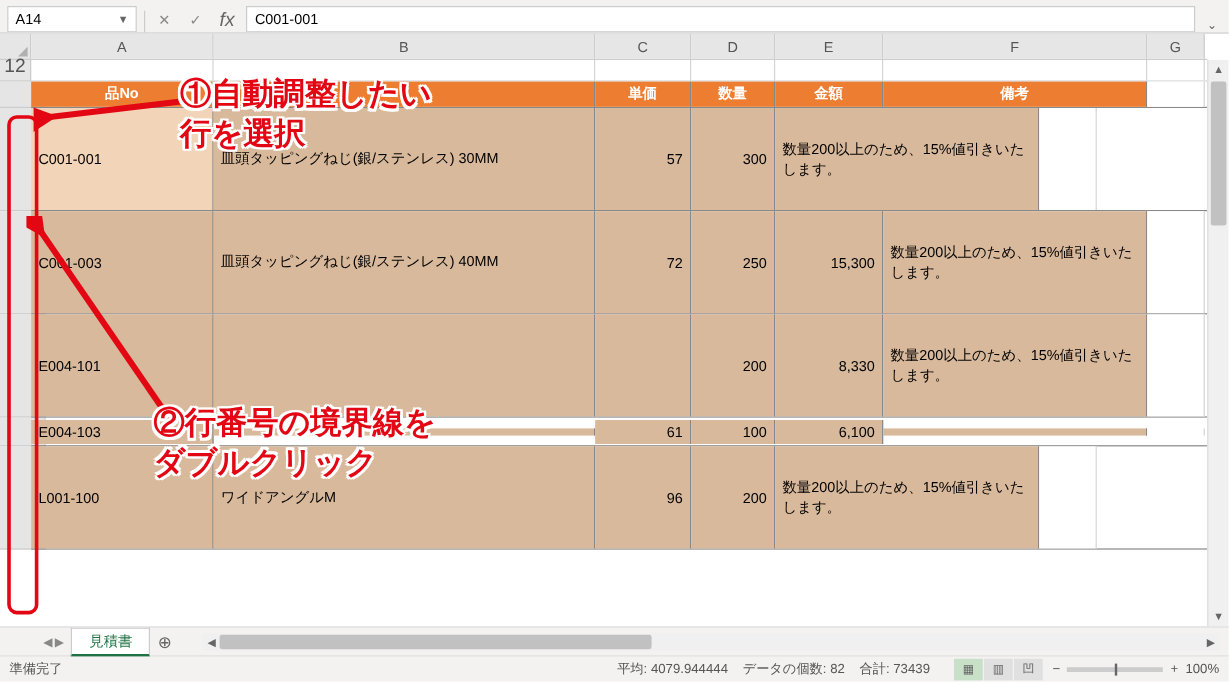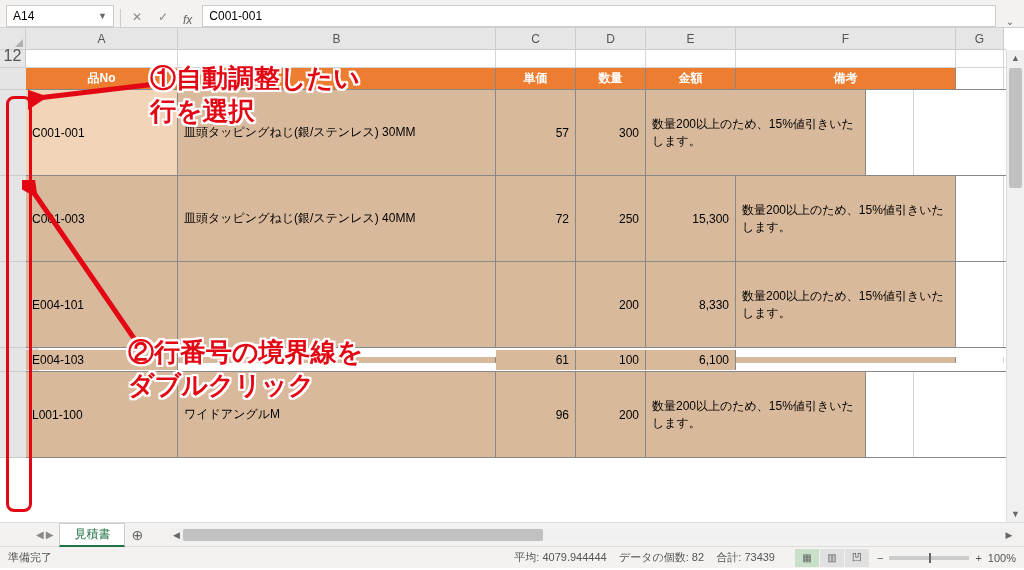--- a/index.html
+++ b/index.html
@@ -3,21 +3,21 @@
 <meta charset="utf-8">
 <style>
 * { margin: 0; padding: 0; box-sizing: border-box; font-family: "Meiryo", "Yu Gothic", sans-serif; }
 body { background: #fff; width: 1024px; height: 570px; overflow: hidden; position: relative; }
 
 .namebox-row { display: flex; align-items: flex-end; height: 28px; border-bottom: 1px solid #d0d0d0; background: #f3f2f1; padding: 0 6px; gap: 6px; }
 .namebox { width: 108px; height: 22px; border: 1px solid #ccc; background: #fff; display: flex; align-items: center; padding: 0 6px; font-size: 12px; justify-content: space-between; }
 .dropdown-arrow { font-size: 9px; color: #666; }
 .separator { width: 1px; height: 18px; background: #ccc; }
 .fx-btn { width: 20px; height: 20px; color: #888; font-size: 12px; display: flex; align-items: center; justify-content: center; }
-.fx-label { font-style: italic; font-size: 12px; color: #666; padding: 0 4px; }
+.fx-label { font-style: italic; font-size: 16px; color: #666; padding: 0 4px; }
 .formula-bar { flex: 1; height: 22px; border: 1px solid #ccc; background: #fff; padding: 0 6px; font-size: 12px; display: flex; align-items: center; }
 .expand-btn { width: 16px; color: #666; font-size: 10px; text-align: center; }
 
 .grid-area { position: relative; height: 494px; overflow: hidden; }
 .corner { position: absolute; left: 0; top: 0; width: 26px; height: 22px; background: #e6e6e6; border-right: 1px solid #ccc; border-bottom: 1px solid #ccc; }
 .corner::after { content: ''; position: absolute; right: 2px; bottom: 2px; width: 0; height: 0; border-left: 8px solid transparent; border-bottom: 8px solid #b0b0b0; }
 
 .col-headers { position: absolute; left: 26px; top: 0; right: 18px; height: 22px; display: flex; border-bottom: 1px solid #ccc; }
 .col-header { background: #e6e6e6; border-right: 1px solid #ccc; text-align: center; font-size: 12px; color: #555; line-height: 22px; flex-shrink: 0; }
 

